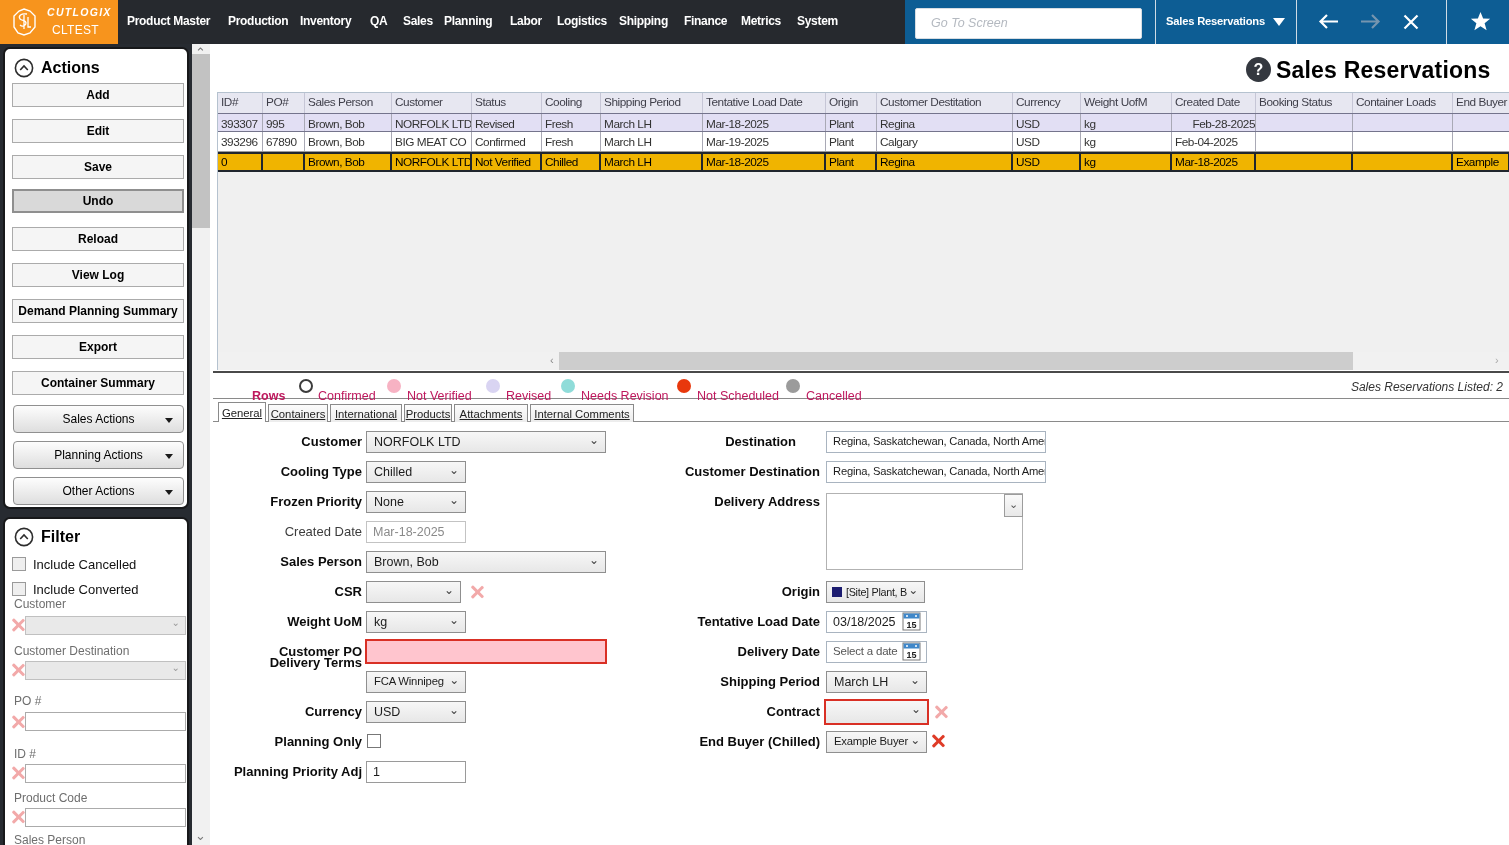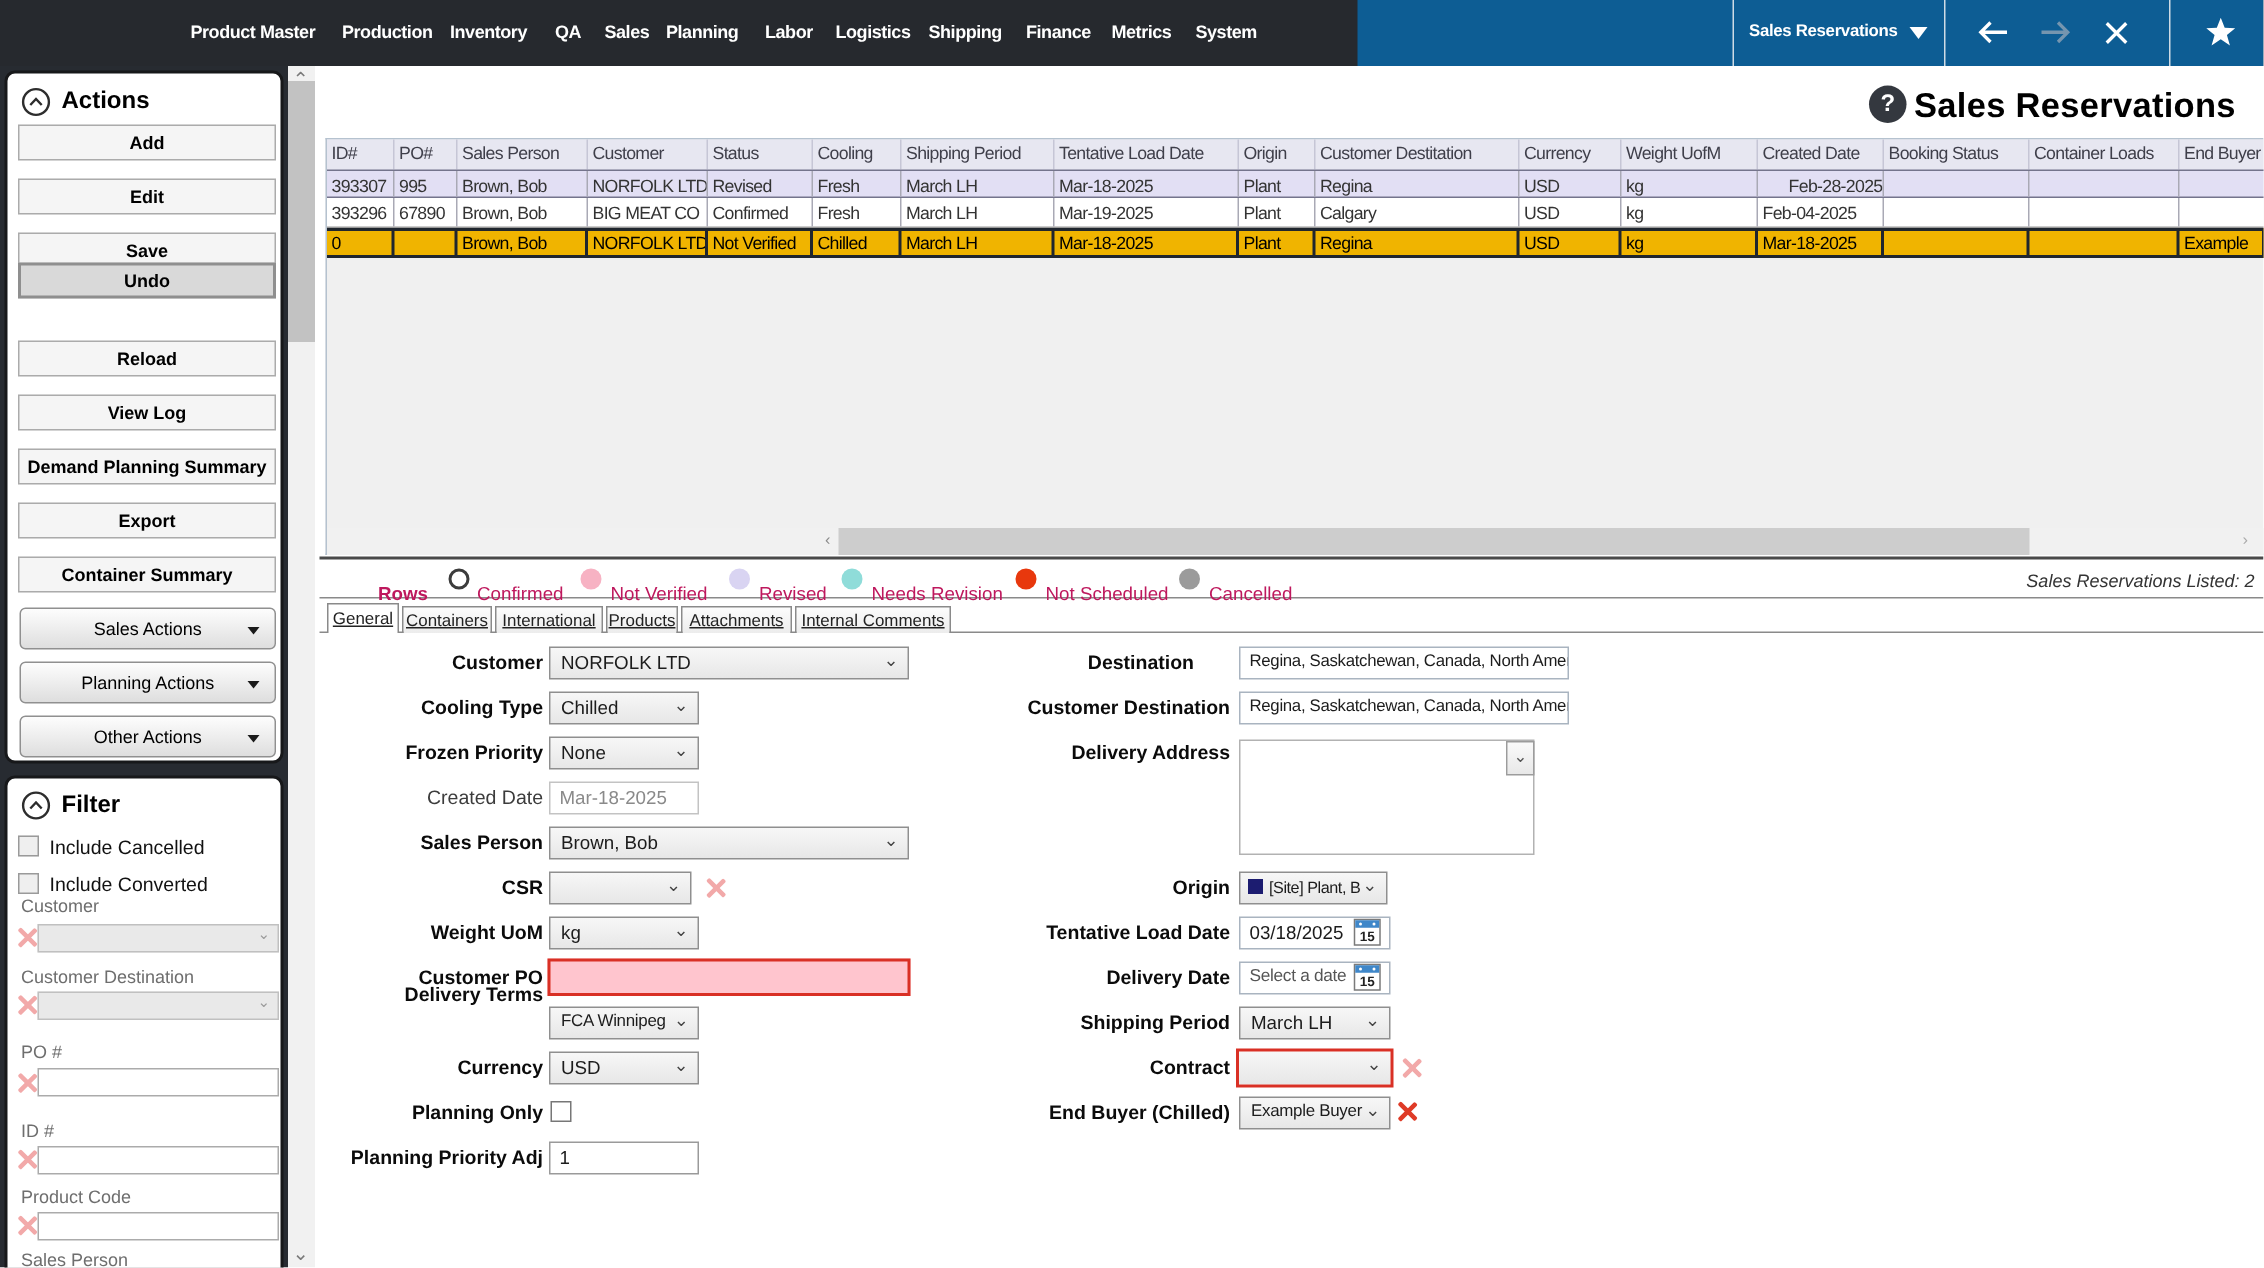--- a/index.html
+++ b/index.html
@@ -100,35 +100,46 @@
   padding:3px 0 0 7px; white-space:nowrap; overflow:hidden; }
 .combo:after { content:"\2304"; position:absolute; right:6px; top:1px; color:#444; font-size:12px; }
 .tinput { position:absolute; height:22px; background:#fff; border:1px solid #a9b4c0;
   font-size:12.5px; color:#1c1c1c; padding:3px 0 0 6px; white-space:nowrap; overflow:hidden; }
 </style>
 </head>
 <body>
 <div id="stage">
 
   <div id="topbar">
+    <div id="logo">
+      <svg width="28" height="30" viewBox="0 0 28 30" style="position:absolute;left:11px;top:7px">
+        <path d="M13 2 L19 4 L24 9 L24 20 L19 26 L13 28 L7 26 L3 20 L3 9 L8 4 Z" fill="none" stroke="#fff" stroke-width="1.4"></path>
+        <path d="M16 7 C10 6 7 9 9 12 C11 14 15 13 15 16 C15 19 11 20 9 18 M13 8 L13 22 M17 10 L17 20 L20 20" fill="none" stroke="#fff" stroke-width="1.3"></path>
+      </svg>
+      <span class="brand">CUTLOGIX</span>
+      <span class="env">CLTEST</span>
+    </div>
     <div id="menu">
       <span style="left:127px">Product Master</span>
         <span style="left:228px">Production</span>
       <span style="left:300px">Inventory</span>
         <span style="left:370px">QA</span>
       <span style="left:403px">Sales</span>
         <span style="left:444px">Planning</span>
       <span style="left:510px">Labor</span>
         <span style="left:557px">Logistics</span>
       <span style="left:619px">Shipping</span>
         <span style="left:684px">Finance</span>
       <span style="left:741px">Metrics</span>
         <span style="left:797px">System</span>
     </div>
     <div id="navblue">
+      <div id="goto">
+          <span>Go To Screen</span>
+        </div>
       <div class="vsep" style="left:250px"></div>
       <div id="navname">Sales Reservations</div>
       <div id="navcaret"></div>
       <div class="vsep" style="left:391px"></div>
       <svg class="abs" style="left:413px;top:12px" width="21" height="19" viewBox="0 0 21 19">
         <path d="M20 9.5 L2.5 9.5 M9 3 L2.5 9.5 L9 16" stroke="#fff" stroke-width="2.2" fill="none"></path>
       </svg>
       <svg class="abs" style="left:455px;top:12px" width="21" height="19" viewBox="0 0 21 19">
         <path d="M1 9.5 L18.5 9.5 M12 3 L18.5 9.5 L12 16" stroke="#7595af" stroke-width="2.2" fill="none"></path>
       </svg>
@@ -147,21 +158,21 @@
     <div class="panhead" style="top:9px">
         <svg width="20" height="20" viewBox="0 0 20 20">
           <circle cx="10" cy="10" r="8.6" fill="none" stroke="#2d2d2d" stroke-width="1.6"></circle>
           <path d="M6.2 12 L10 8 L13.8 12" fill="none" stroke="#2d2d2d" stroke-width="1.6"></path>
         </svg>
         <b>Actions</b>
       </div>
     <div class="btn" style="top:34px">Add</div>
     <div class="btn" style="top:70px">Edit</div>
     <div class="btn" style="top:106px">Save</div>
-    <div class="btn pressed" style="top:126px">Undo</div>
+    <div class="btn pressed" style="top:140px">Undo</div>
     <div class="btn" style="top:178px">Reload</div>
     <div class="btn" style="top:214px">View Log</div>
     <div class="btn" style="top:250px">Demand Planning Summary</div>
     <div class="btn" style="top:286px">Export</div>
     <div class="btn" style="top:322px">Container Summary</div>
     <div class="dbtn" style="top:356px">Sales Actions<span class="car"></span></div>
     <div class="dbtn" style="top:392px">Planning Actions<span class="car"></span></div>
     <div class="dbtn" style="top:428px">Other Actions<span class="car"></span></div>
   </div>
   <div class="panel" style="top:517px;height:360px;">

